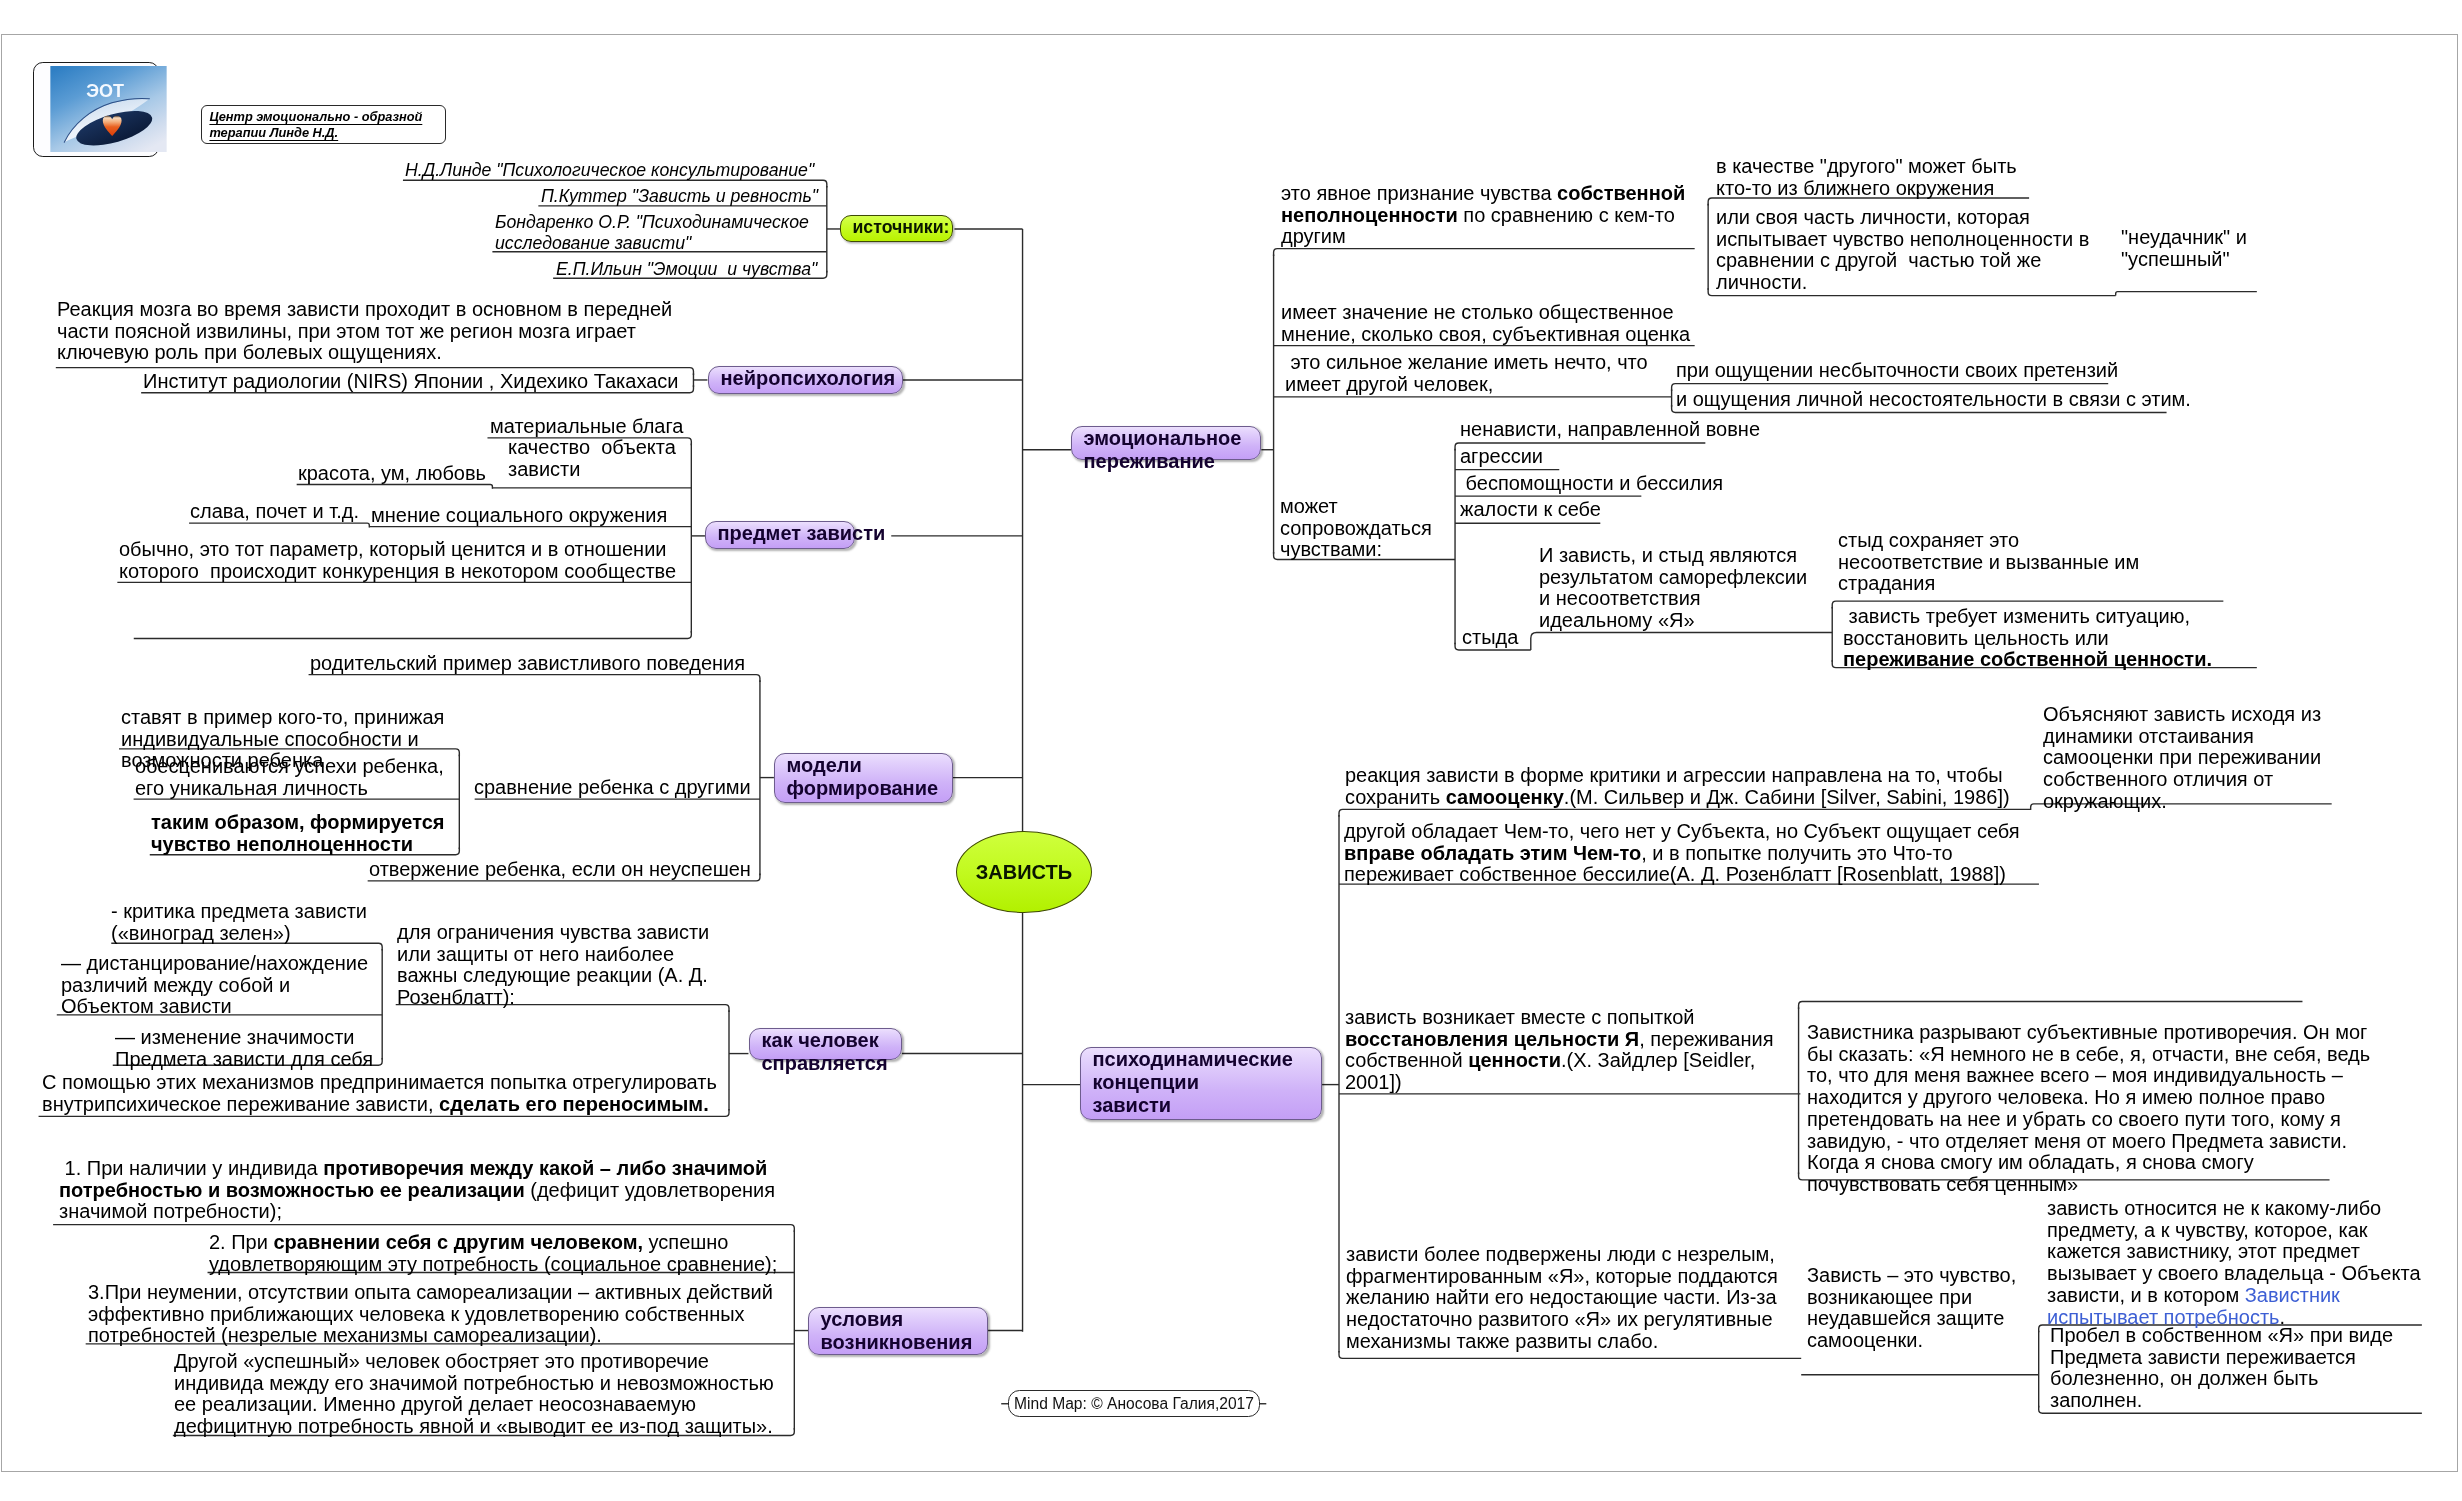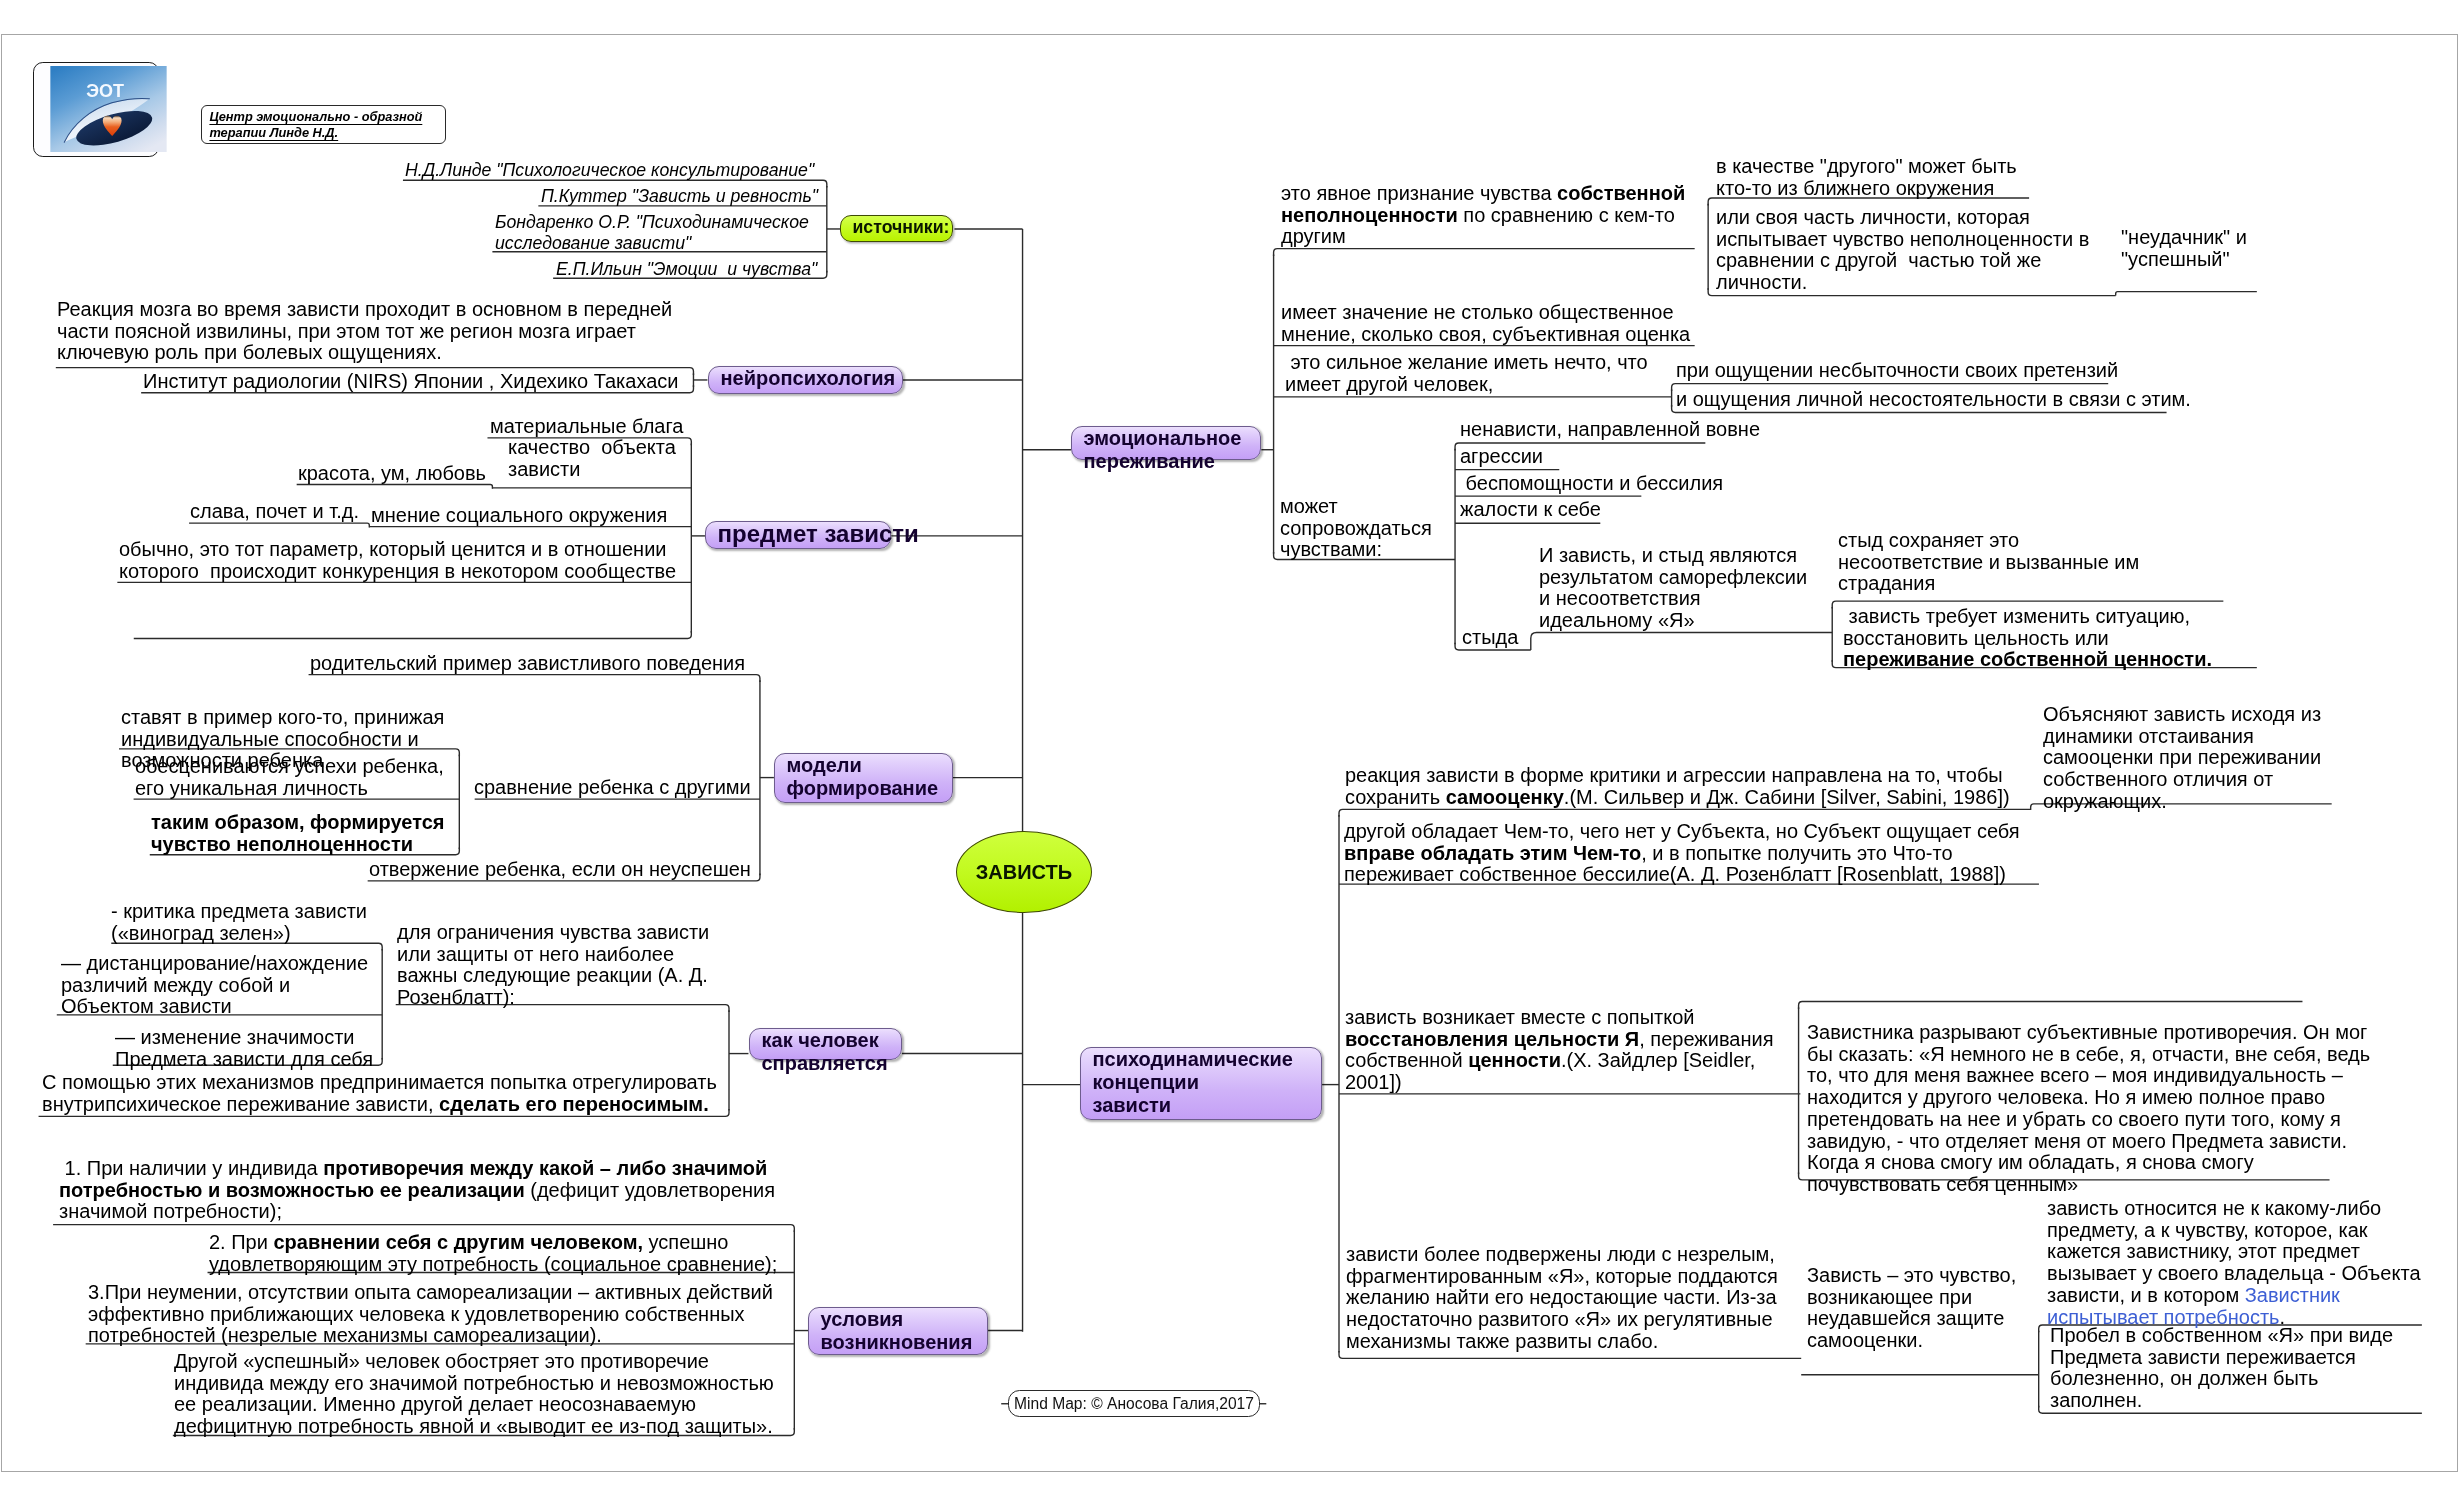--- a/index.html
+++ b/index.html
@@ -152,21 +152,21 @@
 <path d="M17 93 C27 72 48 54 74 46 C92 41 109 40 120 41 C106 52 88 62 68 71 C47 80 27 88 17 93 Z" fill="url(#lgeye)" opacity="0.95"></path>
 <ellipse cx="78" cy="76" rx="48" ry="17" transform="rotate(-16 78 76)" fill="url(#lgell)"></ellipse>
 <path d="M17 93 C28 71 49 53 75 45 C93 40 110 39 121 40" fill="none" stroke="#2d4f86" stroke-width="1.3" stroke-linecap="round"></path>
 <path d="M64 66.5 C64 59.5 73.5 59 75.5 65 C77.5 59 87 59.5 87 66.5 C87 74 79 81.5 75.5 85.5 C72 81.5 64 74 64 66.5 Z" fill="url(#lgheart)"></path>
 </svg>
 </div>
 <div class="cap" style="left:201px;top:105px;width:245px;height:39px"><span>Центр эмоционально - образной
 терапии Линде Н.Д.</span></div>
 <div class="node green" style="left:840px;top:215px;width:113px;height:27px;font-size:17.7px"><span>источники:</span></div>
 <div class="node purple" style="left:708px;top:366px;width:195px;height:28px;font-size:20px"><span>нейропсихология</span></div>
-<div class="node purple" style="left:705px;top:521px;width:186px;height:28px;font-size:24px"><span>предмет зависти</span></div>
+<div class="node purple" style="left:705px;top:521px;width:150px;height:28px;font-size:20px"><span>предмет зависти</span></div>
 <div class="node purple" style="left:774px;top:753px;width:179px;height:50px;font-size:20px"><span>модели
 формирование</span></div>
 <div class="node purple" style="left:749px;top:1028px;width:153px;height:32px;font-size:20px"><span>как человек
 справляется</span></div>
 <div class="node purple" style="left:808px;top:1307px;width:180px;height:48px;font-size:20px"><span>условия
 возникновения</span></div>
 <div class="node purple" style="left:1071px;top:426px;width:190px;height:34px;font-size:20px"><span>эмоциональное
 переживание</span></div>
 <div class="node purple" style="left:1080px;top:1047px;width:242px;height:73px;font-size:20px"><span>психодинамические
 концепции

